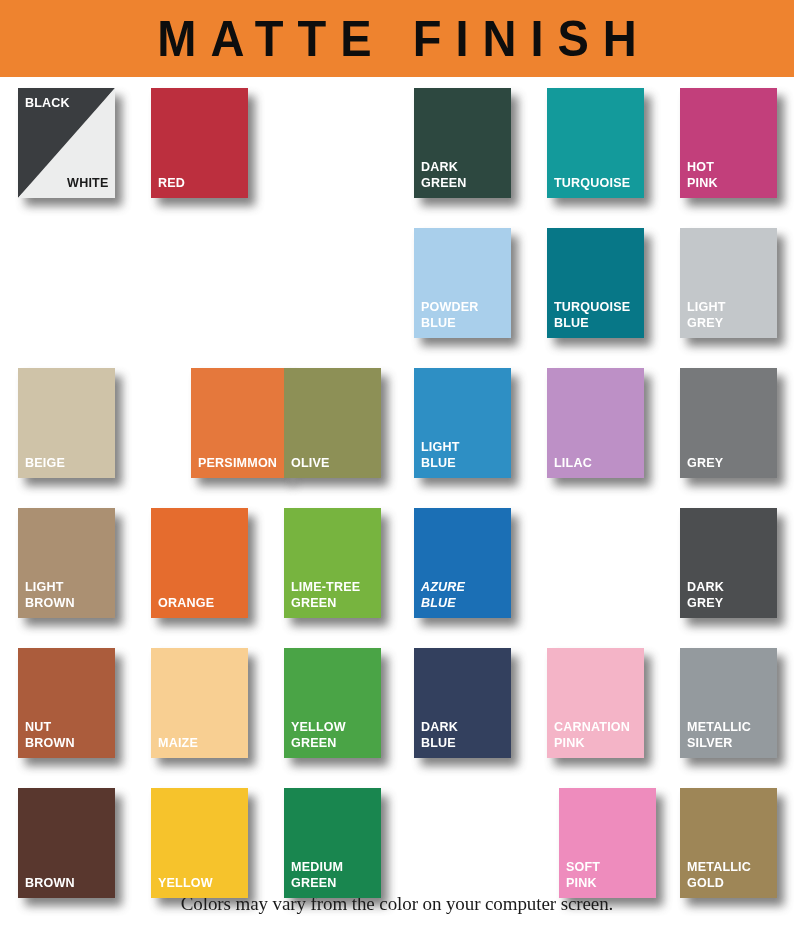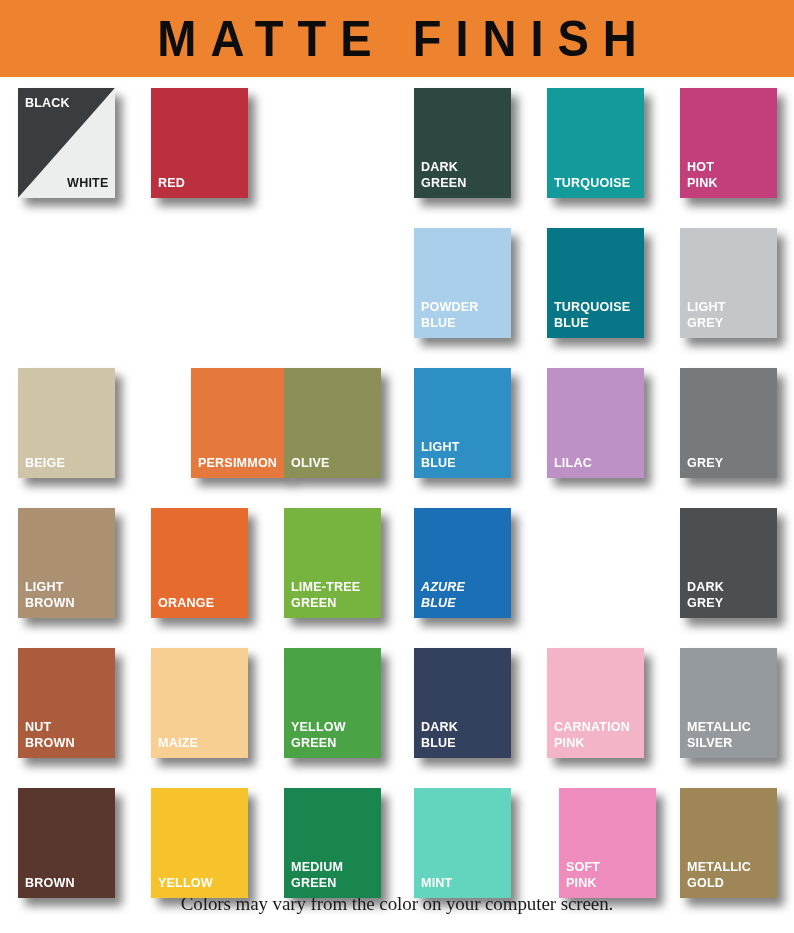--- a/index.html
+++ b/index.html
@@ -301,25 +301,20 @@
           <div class="shadow"></div>
           <div class="swatch-chip" style="background: rgb(246, 195, 44);"></div>
           <div class="swatch-label" style="color: rgb(255, 255, 255);">YELLOW</div>
         </div>
         <div class="swatch-cell" style="left: 284px;">
           <div class="shadow"></div>
           <div class="swatch-chip" style="background: rgb(25, 134, 79);"></div>
           <div class="swatch-label" style="color: rgb(255, 255, 255);">MEDIUM
 GREEN</div>
         </div>
-        <div class="swatch-cell" style="left: 414px;">
-          <div class="shadow"></div>
-          <div class="swatch-chip" style="background: rgb(99, 212, 189);"></div>
-          <div class="swatch-label" style="color: rgb(255, 255, 255);">MINT</div>
-        </div>
         <div class="swatch-cell" style="left: 547px; margin-left: 12px;">
           <div class="shadow"></div>
           <div class="swatch-chip" style="background: rgb(238, 140, 189);"></div>
           <div class="swatch-label" style="color: rgb(255, 255, 255);">SOFT
 PINK</div>
         </div>
         <div class="swatch-cell" style="left: 680px;">
           <div class="shadow"></div>
           <div class="swatch-chip" style="background: rgb(158, 134, 87);"></div>
           <div class="swatch-label" style="color: rgb(255, 255, 255);">METALLIC

